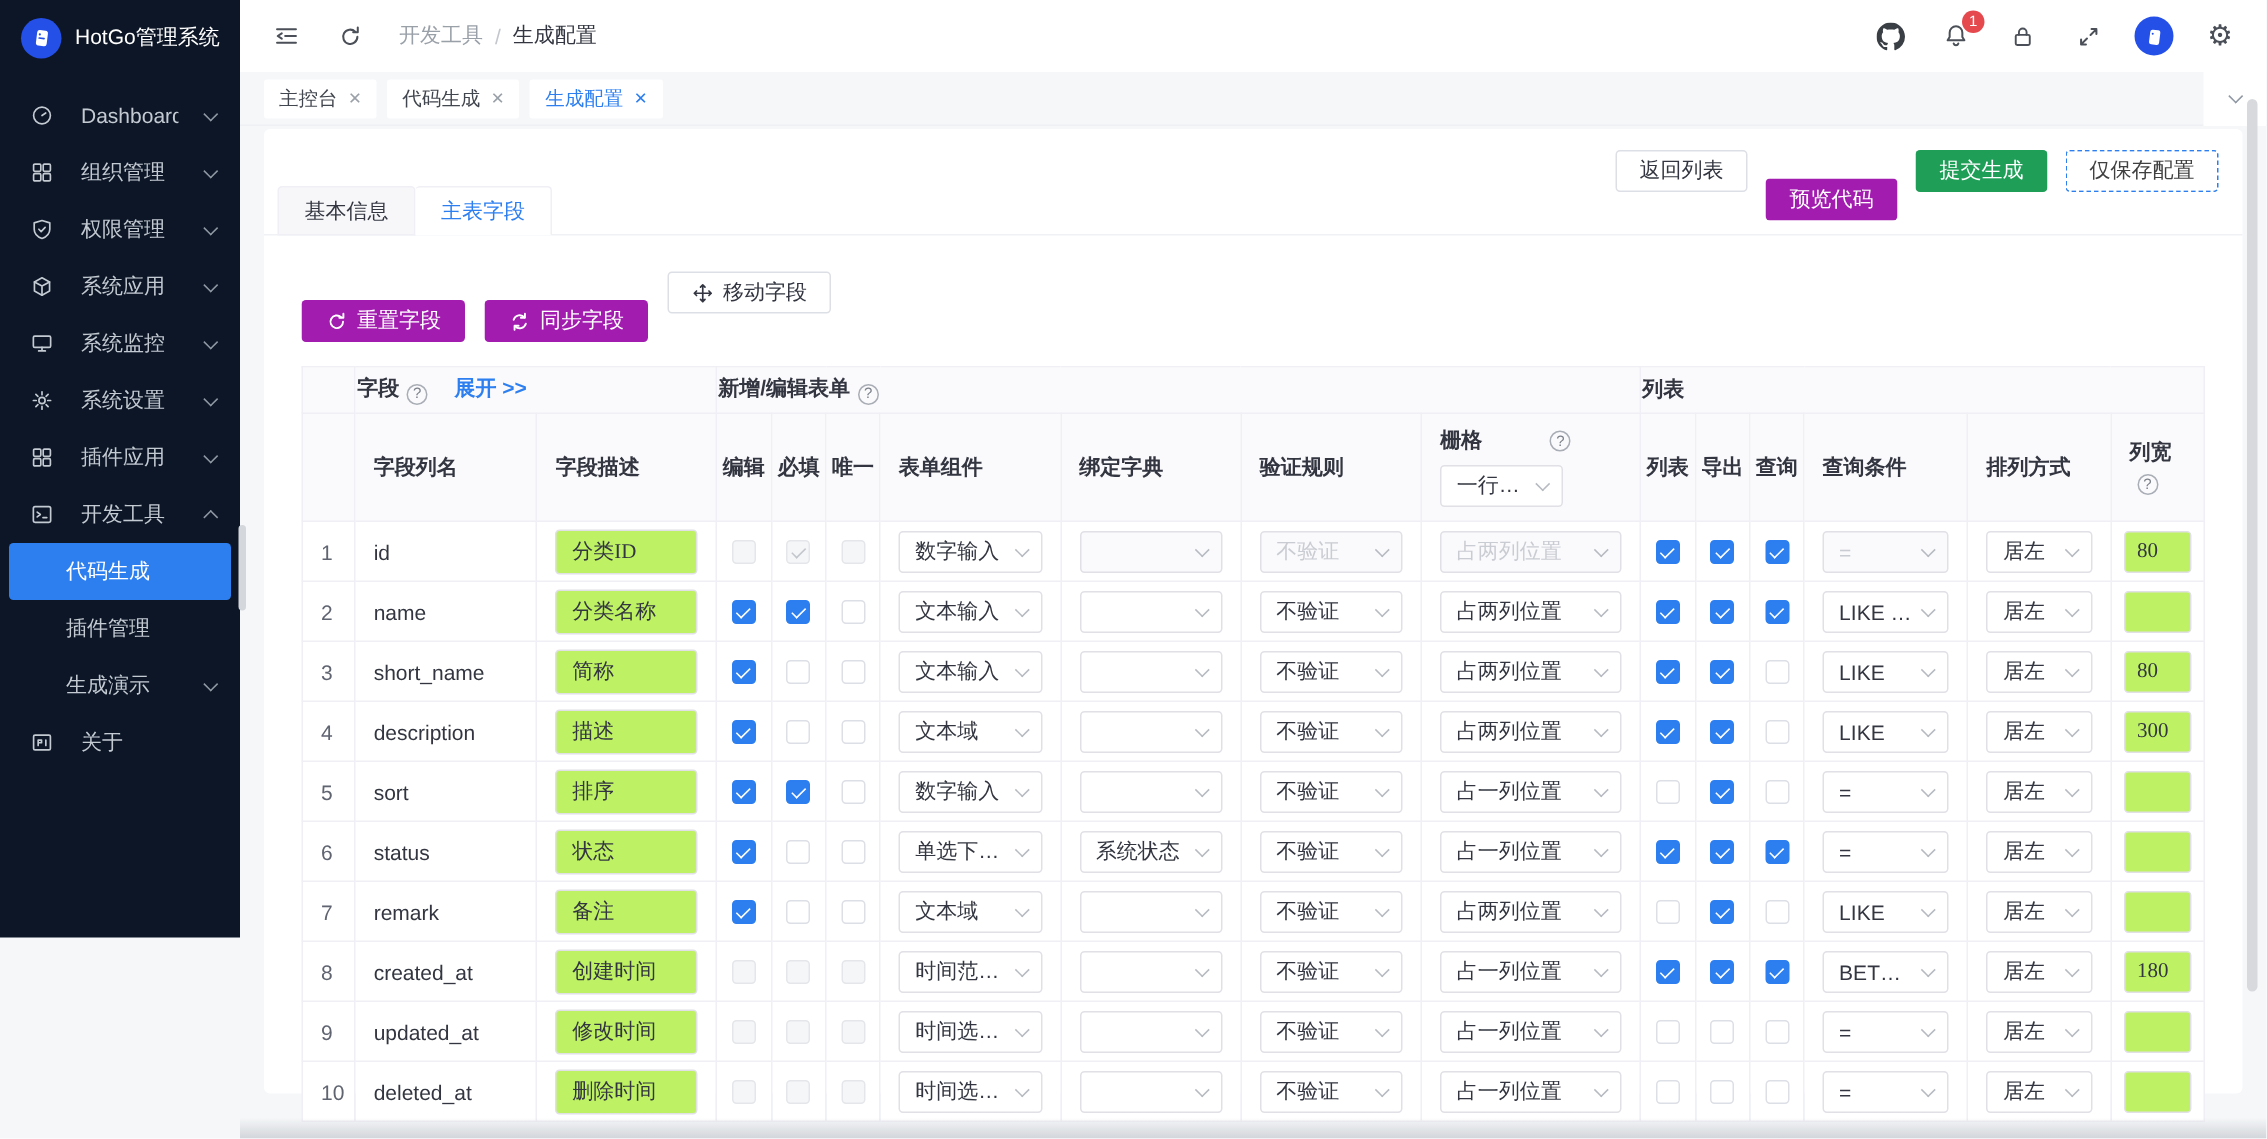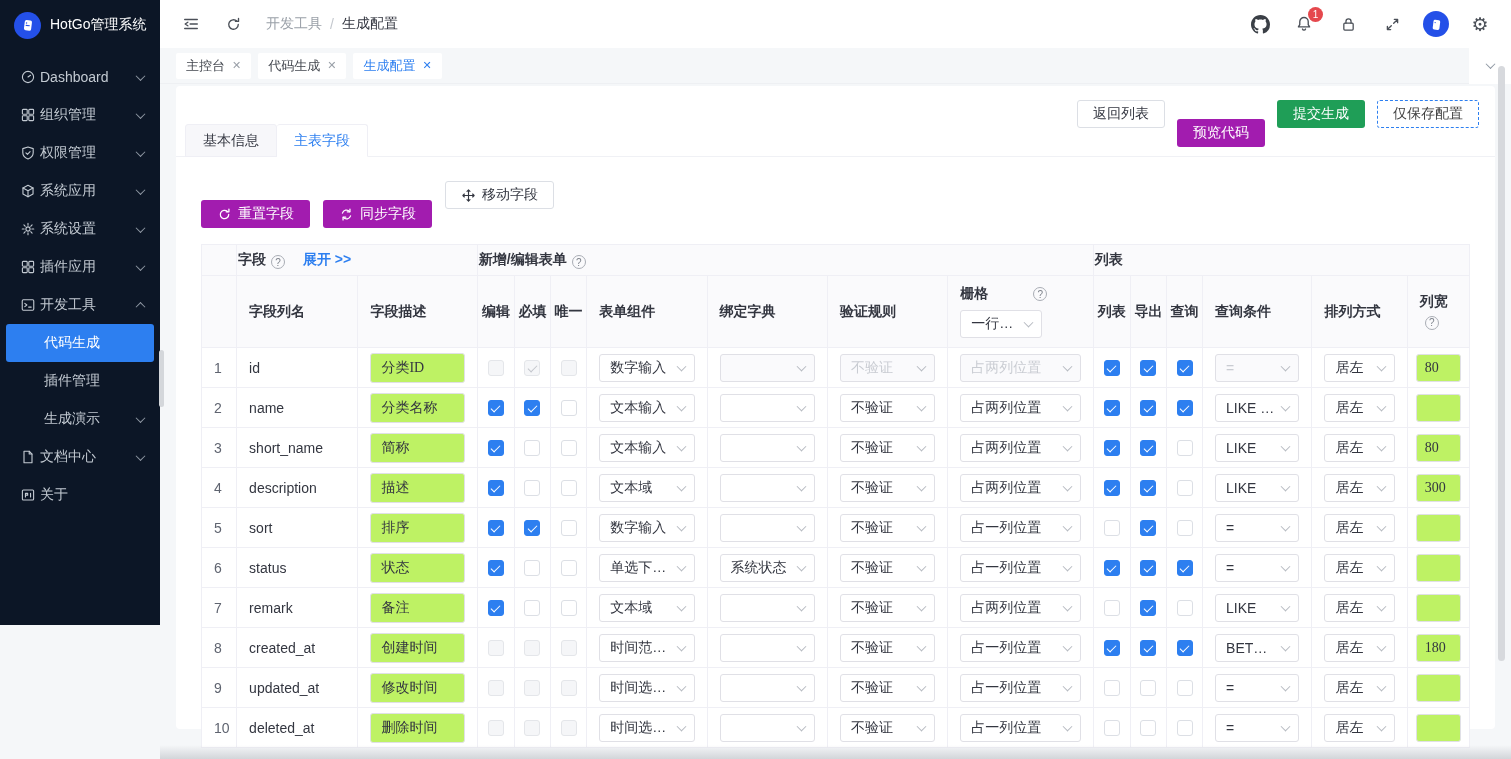--- a/index.html
+++ b/index.html
@@ -9,21 +9,21 @@
     font-family:"Liberation Sans","DejaVu Sans",sans-serif;
     font-size:14px; color:#333640; background:#f5f7f9;
     display:flex;
   }
   
   .sidebar { width:160px; min-width:160px; height:625px; background:#0c1626; color:#c3cad2; position:relative; }
   .logo-row { height:50px; display:flex; align-items:center; padding:0 14px; gap:9px; }
   .logo-circle { width:27px; height:27px; border-radius:50%; background:#2450e8; display:flex; align-items:center; justify-content:center; flex:0 0 auto; }
   .logo-title { color:#fff; font-size:14px; white-space:nowrap; }
   .nav { padding-top:8px; }
-  .nav-item { height:38px; display:flex; align-items:center; padding:0 16px 0 20px; gap:4px; cursor:pointer; font-size:14px; }
+  .nav-item { height:38px; display:flex; align-items:center; padding:0 16px 0 20px; gap:18px; cursor:pointer; font-size:14px; }
   .nav-item .nav-icon { display:flex; width:16px; color:#c3cad2; flex:0 0 auto; }
   .nav-item .nav-label { flex:1; white-space:nowrap; overflow:hidden; }
   .nav-item.child { padding-left:44px; }
   .nav-item.active { background:#2d7ff0; color:#fff; border-radius:3px; margin:0 6px; padding-left:38px; }
   .chev { width:7px; height:7px; border-right:1.3px solid #8f98a3; border-bottom:1.3px solid #8f98a3; flex:0 0 auto; }
   .chev.down { transform:rotate(45deg) translate(-1px,-1px); }
   .chev.up { transform:rotate(-135deg) translate(-1px,-1px); }
   .side-thumb { position:absolute; left:159px; top:350px; width:5px; height:57px; background:#d4d7db; border-radius:3px; z-index:5; }
   
   .main { flex:1; display:flex; flex-direction:column; position:relative; background:#f5f7f9; }
@@ -144,20 +144,30 @@
             <path d="M10 2.8l6.3 3.4v7.6L10 17.2l-6.3-3.4V6.2z"></path>
             <path d="M3.7 6.2L10 9.6l6.3-3.4M10 9.6v7.6"></path>
           </svg>
         </span>
         <span class="nav-label">系统应用</span>
         <span class="chev down"></span>
       </div>
       <div class="nav-item">
         <span class="nav-icon">
           <svg width="16" height="16" viewBox="0 0 20 20" fill="none" stroke="currentColor" stroke-width="1.4" stroke-linecap="round" stroke-linejoin="round">
+            <rect x="2.8" y="3.8" width="14.4" height="9.4" rx="1.2"></rect>
+            <path d="M7.2 16.2h5.6M10 13.2v3"></path>
+          </svg>
+        </span>
+        <span class="nav-label">系统监控</span>
+        <span class="chev down"></span>
+      </div>
+      <div class="nav-item">
+        <span class="nav-icon">
+          <svg width="16" height="16" viewBox="0 0 20 20" fill="none" stroke="currentColor" stroke-width="1.4" stroke-linecap="round" stroke-linejoin="round">
             <circle cx="10" cy="10" r="2.6"></circle>
             <path d="M10 2.8v2.4M10 14.8v2.4M2.8 10h2.4M14.8 10h2.4M4.9 4.9l1.7 1.7M13.4 13.4l1.7 1.7M15.1 4.9l-1.7 1.7M6.6 13.4l-1.7 1.7"></path>
           </svg>
         </span>
         <span class="nav-label">系统设置</span>
         <span class="chev down"></span>
       </div>
       <div class="nav-item">
         <span class="nav-icon">
           <svg width="16" height="16" viewBox="0 0 20 20" fill="none" stroke="currentColor" stroke-width="1.4" stroke-linecap="round" stroke-linejoin="round">
@@ -181,30 +191,20 @@
         <span class="chev up"></span>
       </div>
       <div class="nav-item child active">
         <span class="nav-label">代码生成</span>
       </div>
       <div class="nav-item child">
         <span class="nav-label">插件管理</span>
       </div>
       <div class="nav-item child">
         <span class="nav-label">生成演示</span>
-        <span class="chev down"></span>
-      </div>
-      <div class="nav-item">
-        <span class="nav-icon">
-          <svg width="16" height="16" viewBox="0 0 20 20" fill="none" stroke="currentColor" stroke-width="1.4" stroke-linecap="round" stroke-linejoin="round">
-            <path d="M5 2.8h6.5l3.5 3.5v10.9H5z"></path>
-            <path d="M11.5 2.8v3.5H15"></path>
-          </svg>
-        </span>
-        <span class="nav-label">文档中心</span>
         <span class="chev down"></span>
       </div>
       <div class="nav-item">
         <span class="nav-icon">
           <svg width="16" height="16" viewBox="0 0 20 20" fill="none" stroke="currentColor" stroke-width="1.4" stroke-linecap="round" stroke-linejoin="round">
             <rect x="3" y="3.8" width="14" height="12.4" rx="1.2"></rect>
             <path d="M6.8 8v4.4M6.8 8h2.8v2.2H6.8M13.2 8v4.4"></path>
           </svg>
         </span>
         <span class="nav-label">关于</span>

